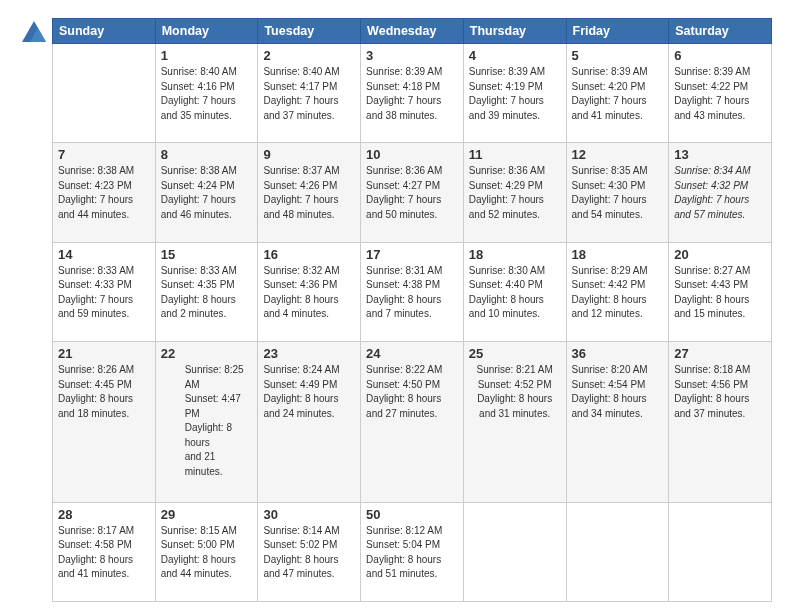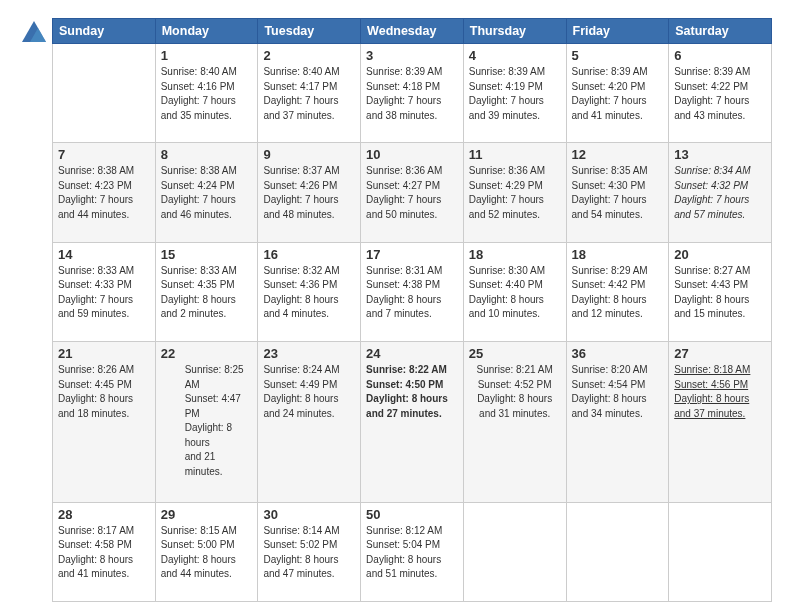--- a/index.html
+++ b/index.html
@@ -299,42 +299,42 @@
           </td>
           <td>
             <span class="day-number">23</span>
             <div class="day-info" style="white-space: pre-line;">Sunrise: 8:24 AM
 Sunset: 4:49 PM
 Daylight: 8 hours
 and 24 minutes.</div>
           </td>
           <td>
             <span class="day-number">24</span>
-            <div class="day-info" style="white-space: pre-line; font-weight: bold;">Sunrise: 8:22 AM
+            <div class="day-info" style="white-space: pre-line;">Sunrise: 8:22 AM
 Sunset: 4:50 PM
 Daylight: 8 hours
 and 27 minutes.</div>
           </td>
           <td>
             <span class="day-number">25</span>
             <div class="day-info" style="white-space: pre-line; text-align: center;">Sunrise: 8:21 AM
 Sunset: 4:52 PM
 Daylight: 8 hours
 and 31 minutes.</div>
           </td>
           <td>
             <span class="day-number">36</span>
             <div class="day-info" style="white-space: pre-line;">Sunrise: 8:20 AM
 Sunset: 4:54 PM
 Daylight: 8 hours
 and 34 minutes.</div>
           </td>
           <td>
             <span class="day-number">27</span>
-            <div class="day-info" style="white-space: pre-line; text-decoration: underline;">Sunrise: 8:18 AM
+            <div class="day-info" style="white-space: pre-line;">Sunrise: 8:18 AM
 Sunset: 4:56 PM
 Daylight: 8 hours
 and 37 minutes.</div>
           </td>
         </tr>
         <tr>
           <td>
             <span class="day-number">28</span>
             <div class="day-info" style="white-space: pre-line;">Sunrise: 8:17 AM
 Sunset: 4:58 PM

